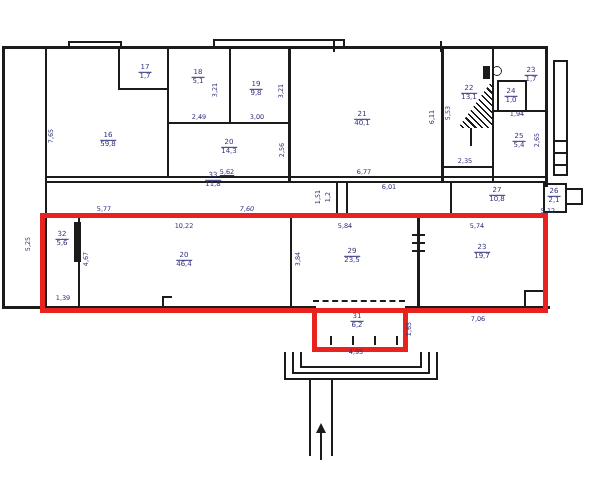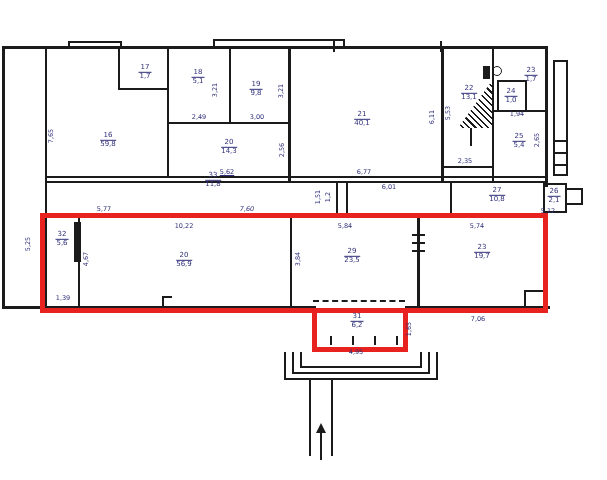--- a/index.html
+++ b/index.html
@@ -189,21 +189,21 @@
       <div class="room" style="left: 482px; top: 252px;">
         <span class="rn">23</span>
         <span class="ra">19,7</span>
       </div>
       <div class="room" style="left: 352px; top: 256px;">
         <span class="rn">29</span>
         <span class="ra">23,5</span>
       </div>
       <div class="room" style="left: 184px; top: 260px;">
         <span class="rn">20</span>
-        <span class="ra">56,9</span>
+        <span class="ra">46,4</span>
       </div>
       <div class="room" style="left: 357px; top: 321px;">
         <span class="rn">31</span>
         <span class="ra">6,2</span>
       </div>
       <div class="room" style="left: 62px; top: 239px;">
         <span class="rn">32</span>
         <span class="ra">5,6</span>
       </div>
       <div class="room" style="left: 213px; top: 180px;">

